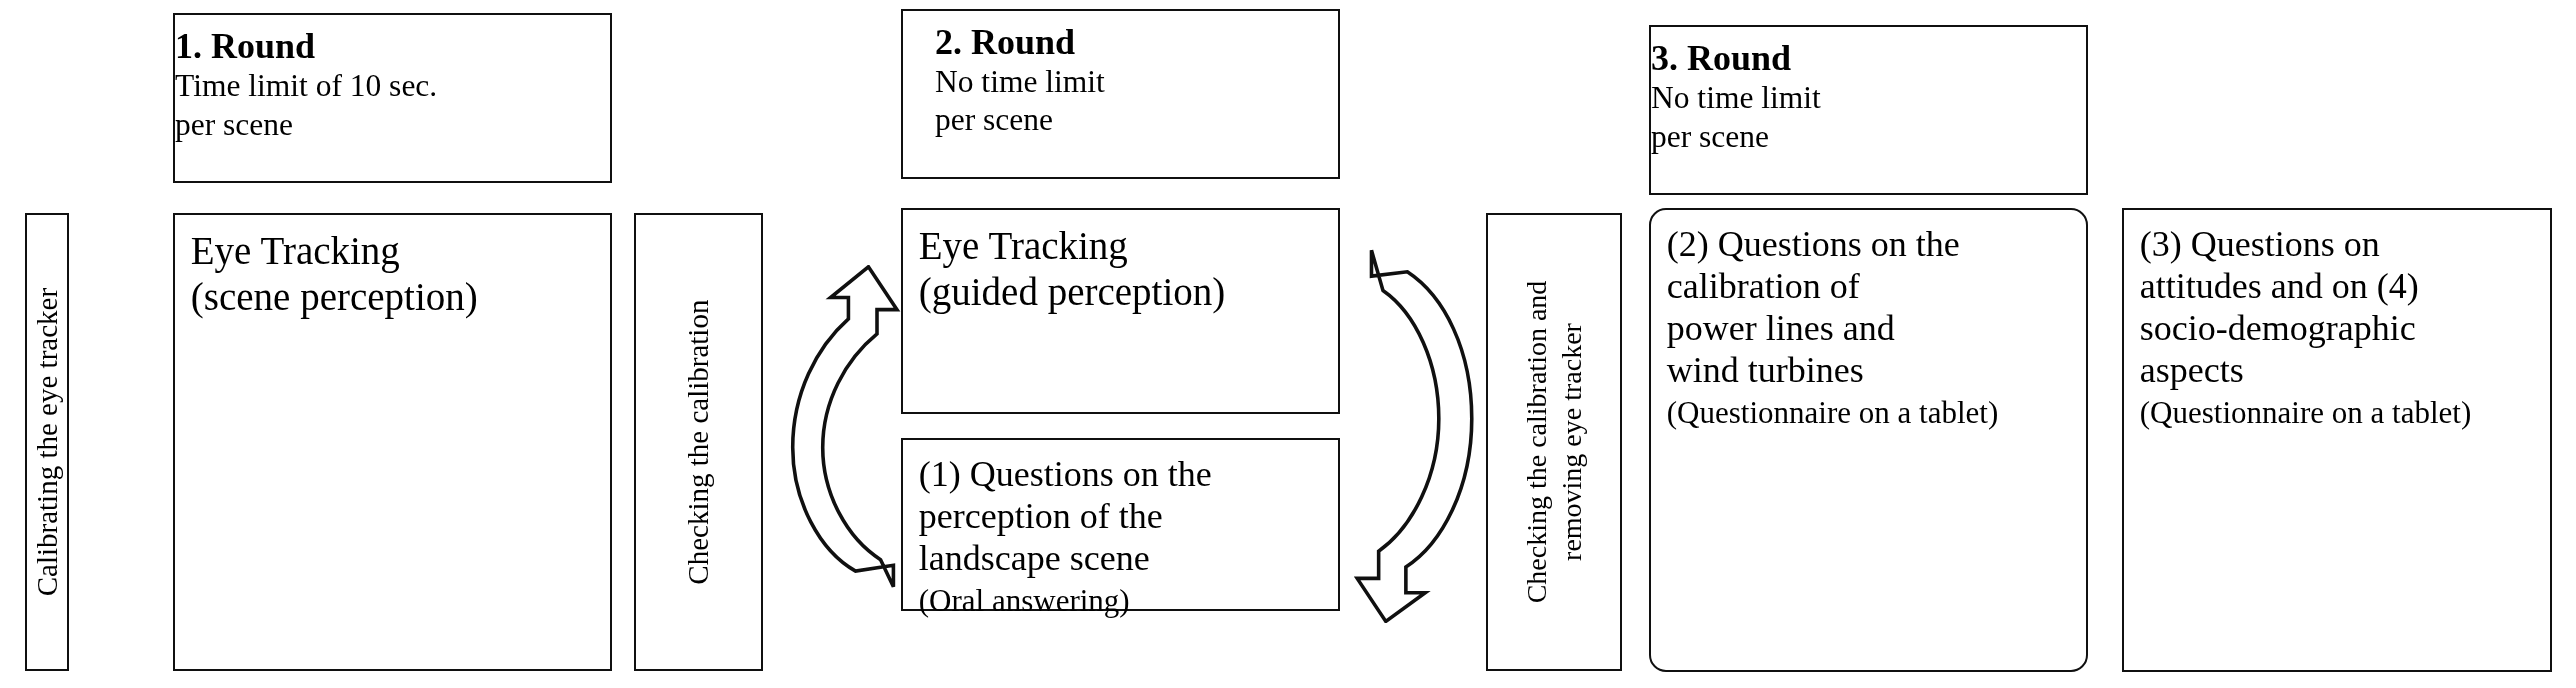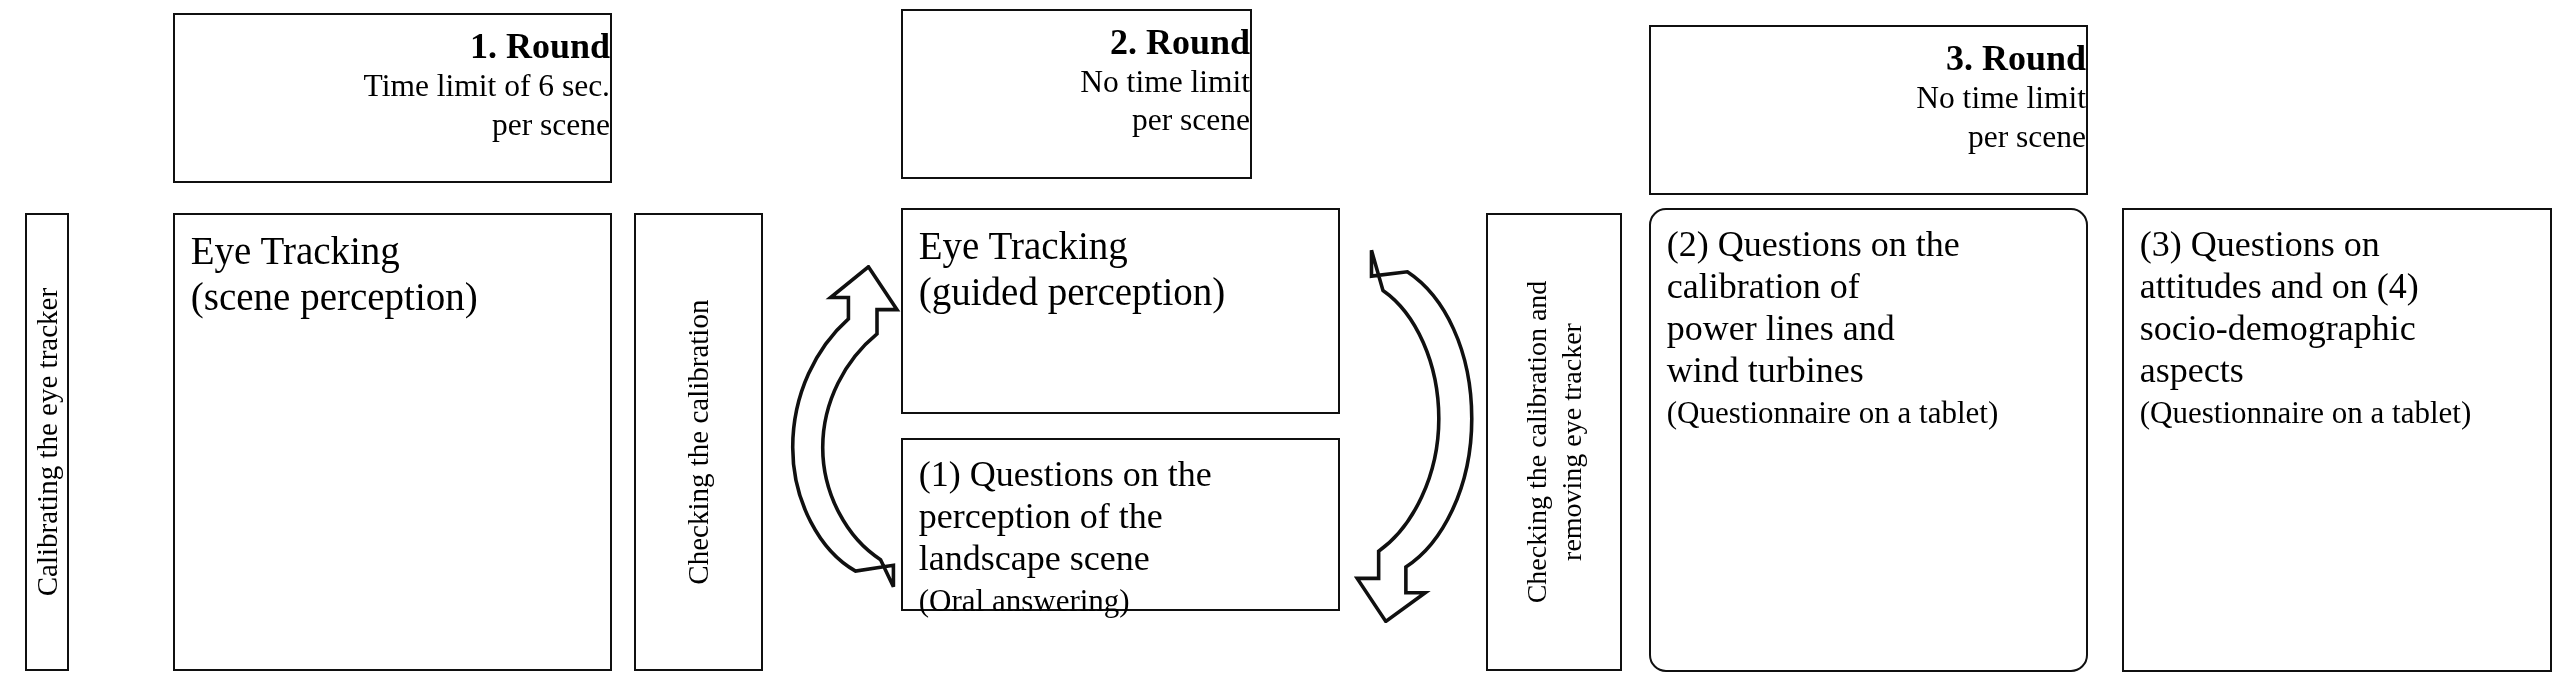--- a/index.html
+++ b/index.html
@@ -20,21 +20,21 @@
     overflow: hidden;
   }
   .box {
     position: absolute;
     box-sizing: border-box;
     border: 2.9px solid #101010;
     background: #ffffff;
   }
   
   .round-head {
-    text-align: right;
+    text-align: left;
     padding-top: 10px;
   }
   .round-title {
     display: block;
     font-size: 36px;
     font-weight: bold;
     line-height: 1.18;
     letter-spacing: 0px;
   }
   .round-sub {
@@ -87,21 +87,21 @@
     pointer-events: none;
   }
 </style>
 </head>
 <body>
 
 <div id="canvas">
 
   <div class="box round-head" style="left:173px; top:13px; width:439px; height:170px;">
     <span class="round-title">1. Round</span>
-    <span class="round-sub">Time limit of 6 sec.</span>
+    <span class="round-sub">Time limit of 10 sec.</span>
     <span class="round-sub">per scene</span>
   </div>
 
   <div class="box vbox" style="left:25px; top:213px; width:44px; height:458px;">
     <span class="vlabel">Calibrating the eye tracker</span>
   </div>
 
   <div class="box content-box" style="left:173px; top:213px; width:439px; height:458px;">
     <span class="big-line">Eye Tracking</span>
     <span class="big-line">(scene perception)</span>
@@ -121,21 +121,21 @@
              L 75 45
              L 128 2
              L 168 62
              L 140 62
              L 140 96
              C 96 132, 64 190, 64 255
              C 64 320, 98 382, 145 412
              L 163 450 Z" fill="#ffffff" stroke="#101010" stroke-width="5" stroke-linejoin="miter"></path>
   </svg>
 
-  <div class="box round-head" style="left:901px; top:8.6px; width:351px; height:170px;">
+  <div class="box round-head" style="left:901px; top:8.6px; width:439px; height:170px;padding-left:32px;">
     <span class="round-title">2. Round</span>
     <span class="round-sub">No time limit</span>
     <span class="round-sub">per scene</span>
   </div>
 
   <div class="box content-box" style="left:901px; top:208px; width:439px; height:206px;">
     <span class="big-line">Eye Tracking</span>
     <span class="big-line">(guided perception)</span>
   </div>
 

